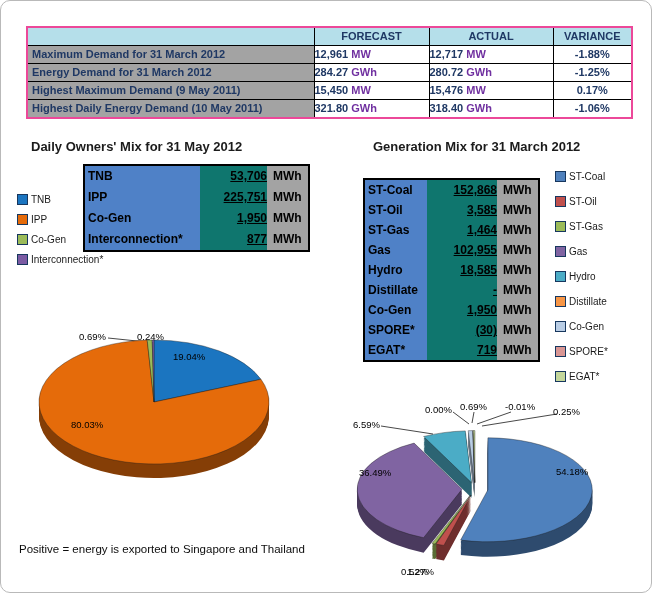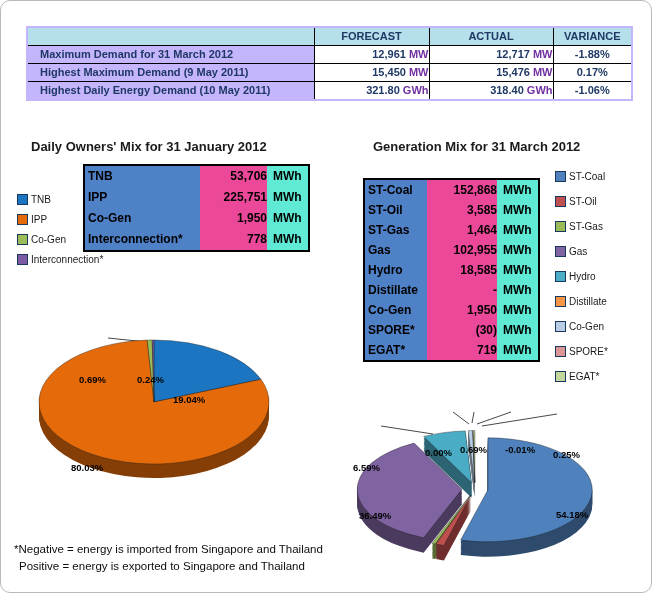--- a/index.html
+++ b/index.html
@@ -1,25 +1,25 @@
 <!DOCTYPE html>
 <html><head>
 <meta charset="utf-8">
 <style>
   html,body{margin:0;padding:0;background:#fff;}
   .frame{position:relative;width:650px;height:591px;background:#fff;border:1px solid #b9b9b9;
          border-radius:10px;overflow:hidden;font-family:"Liberation Sans",sans-serif;}
 
   
   #summary-table{position:absolute;left:25px;top:25px;width:605px;border-collapse:collapse;
-                 table-layout:fixed;border:2px solid #c4b5fd;font-size:11px;font-weight:bold;}
+                 table-layout:fixed;border:2px solid #ec4899;font-size:11px;font-weight:bold;}
   #summary-table td,#summary-table th{border:1px solid #000;height:17px;line-height:17px;padding:0;overflow:hidden;white-space:nowrap;}
   #summary-table .hcell{background:#B5DFEA;color:#1F3864;text-align:center;}
-  #summary-table .slabel{background:#c4b5fd;color:#1F3864;padding-left:12px;text-align:left;}
-  #summary-table .sval{background:#fff;text-align:right;color:#1F3864;margin-top:37px;}
+  #summary-table .slabel{background:#a3a3a3;color:#1F3864;padding-left:4px;text-align:left;}
+  #summary-table .sval{background:#fff;text-align:left;color:#1F3864;margin-top:37px;}
   #summary-table .unit{color:#7030A0;}
   #summary-table .svar{background:#fff;text-align:center;color:#1F3864;}
 
   
   .chart-title{position:absolute;font-size:13px;font-weight:bold;color:#1b1b1b;white-space:nowrap;}
   #owners-title{left:30px;top:138px;}
   #gen-title{left:372px;top:138px;}
 
   
   .legend{position:absolute;}
@@ -33,28 +33,28 @@
 
   
   .mix-table{position:absolute;border-collapse:collapse;table-layout:fixed;border:2px solid #000;
              font-weight:bold;color:#000;}
   #owners-table{left:82px;top:163px;width:225px;font-size:12px;}
   #owners-table td{height:21px;line-height:21px;}
   #gen-table{left:362px;top:177px;width:175px;font-size:12px;}
   #gen-table td{height:20px;line-height:20px;}
   .mix-table td{padding:0;white-space:nowrap;overflow:hidden;}
   .mix-table .lbl{background:#4F81C7;padding-left:3px;text-align:left;}
-  .mix-table .val{background:#ec4899;text-align:right;}
-  .mix-table .unit{background:#5eead4;text-align:left;padding-left:6px;}
+  .mix-table .val{background:#0f766e;text-align:right;text-decoration:underline;}
+  .mix-table .unit{background:#a3a3a3;text-align:left;padding-left:6px;}
 
   
   .pie-svg{position:absolute;}
   #owners-pie{left:20px;top:325px;}
   #gen-pie{left:340px;top:400px;}
-  .pct{position:absolute;font-size:9.5px;font-weight:bold;color:#000;white-space:nowrap;z-index:5;margin-top:43px;}
+  .pct{position:absolute;font-size:9.5px;font-weight:normal;color:#000;white-space:nowrap;z-index:5;}
 
   
   #footnote{position:absolute;left:13px;top:540px;font-size:11.5px;line-height:17px;color:#0d0d0d;}
   #footnote .l2{padding-left:5px;}
 </style>
 </head>
 <body>
 
 <div class="frame">
 
@@ -74,35 +74,41 @@
       </tr>
     </thead>
     <tbody id="summary-body">
         <tr>
           <td class="slabel">Maximum Demand for 31 March 2012</td>
           <td class="sval"><span>12,961</span><span class="unit"> MW</span></td>
           <td class="sval"><span>12,717</span><span class="unit"> MW</span></td>
           <td class="svar">-1.88%</td>
         </tr>
         <tr>
+          <td class="slabel">Energy Demand for 31 March 2012</td>
+          <td class="sval"><span>284.27</span><span class="unit"> GWh</span></td>
+          <td class="sval"><span>280.72</span><span class="unit"> GWh</span></td>
+          <td class="svar">-1.25%</td>
+        </tr>
+        <tr>
           <td class="slabel">Highest Maximum Demand (9 May 2011)</td>
           <td class="sval"><span>15,450</span><span class="unit"> MW</span></td>
           <td class="sval"><span>15,476</span><span class="unit"> MW</span></td>
           <td class="svar">0.17%</td>
         </tr>
         <tr>
           <td class="slabel">Highest Daily Energy Demand (10 May 2011)</td>
           <td class="sval"><span>321.80</span><span class="unit"> GWh</span></td>
           <td class="sval"><span>318.40</span><span class="unit"> GWh</span></td>
           <td class="svar">-1.06%</td>
         </tr>
       </tbody>
   </table>
 
-  <div id="owners-title" class="chart-title">Daily Owners' Mix for 31 January 2012</div>
+  <div id="owners-title" class="chart-title">Daily Owners' Mix for 31 May 2012</div>
   <div id="gen-title" class="chart-title">Generation Mix for 31 March 2012</div>
 
   <div id="owners-legend" class="legend">
       <div class="lg-item">
         <span class="lg-sq" style="background: rgb(27, 117, 192);"></span>
         <span class="lg-lb">TNB</span>
       </div>
       <div class="lg-item">
         <span class="lg-sq" style="background: rgb(229, 107, 10);"></span>
         <span class="lg-lb">IPP</span>
@@ -172,21 +178,21 @@
           <td class="val">225,751</td>
           <td class="unit">MWh</td>
         </tr>
         <tr>
           <td class="lbl">Co-Gen</td>
           <td class="val">1,950</td>
           <td class="unit">MWh</td>
         </tr>
         <tr>
           <td class="lbl">Interconnection*</td>
-          <td class="val">778</td>
+          <td class="val">877</td>
           <td class="unit">MWh</td>
         </tr>
       </tbody>
   </table>
   <table id="gen-table" class="mix-table">
     <colgroup>
         <col style="width:63px">
         <col style="width:70px">
         <col style="width:42px">
       </colgroup>
@@ -411,17 +417,16 @@
   <div class="pct" style="left:459px;top:400px">0.69%</div>
   <div class="pct" style="left:504px;top:400px">-0.01%</div>
   <div class="pct" style="left:552px;top:405px">0.25%</div>
   <div class="pct" style="left:352px;top:418px">6.59%</div>
   <div class="pct" style="left:358px;top:466px">36.49%</div>
   <div class="pct" style="left:555px;top:465px">54.18%</div>
   <div class="pct" style="left:400px;top:565px">0.52%</div>
   <div class="pct" style="left:406px;top:565px">1.27%</div>
 
   <div id="footnote">
-    <div class="l1">*Negative = energy is imported from Singapore and Thailand</div>
     <div class="l2">Positive = energy is exported to Singapore and Thailand</div>
   </div>
 
 </div>
 
 </body></html>

